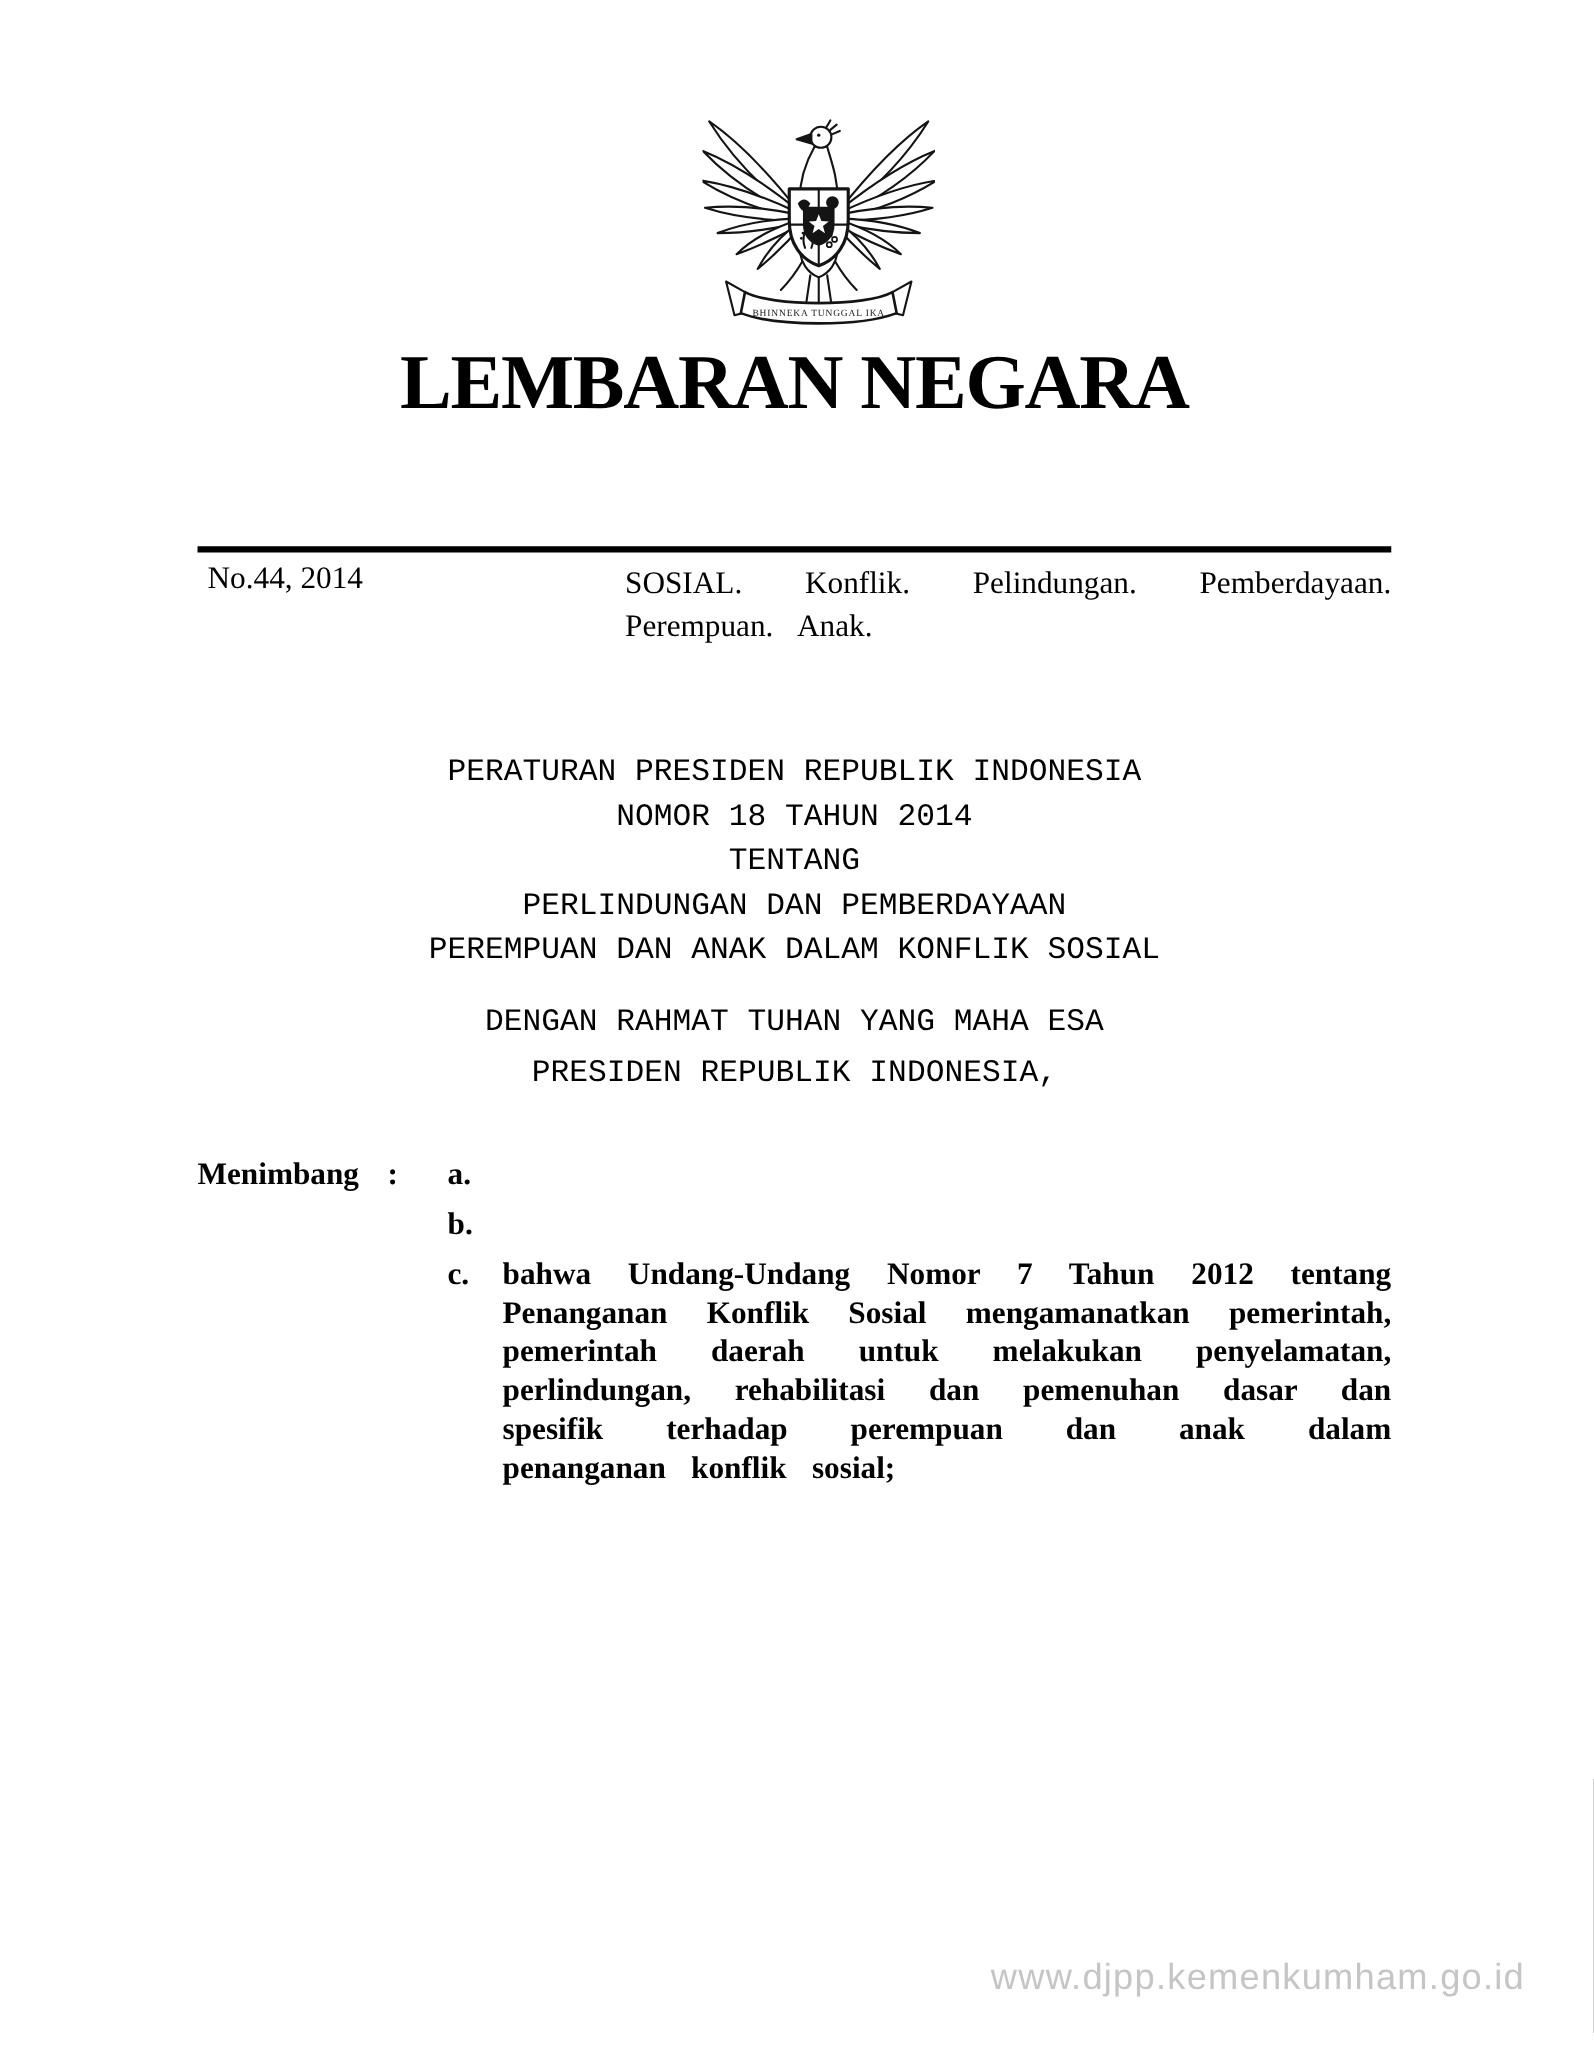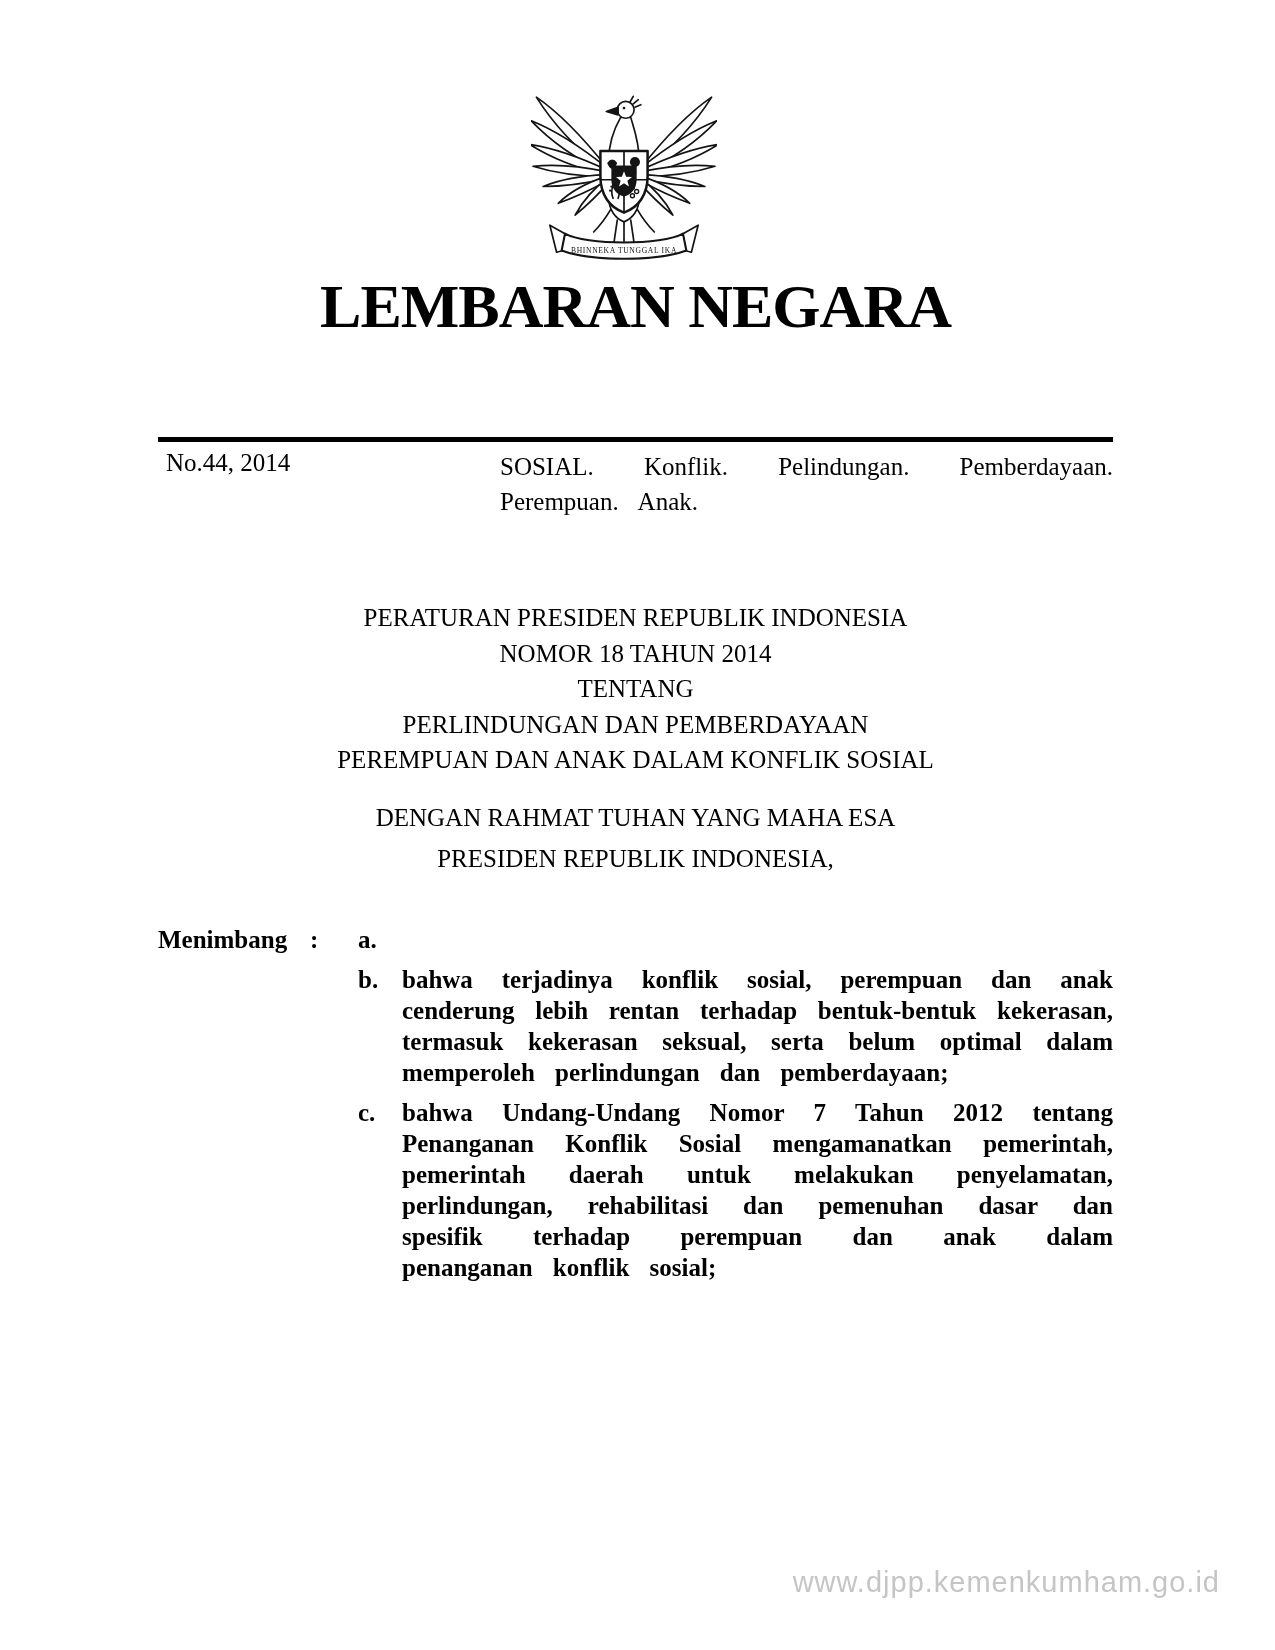--- a/index.html
+++ b/index.html
@@ -7,21 +7,21 @@
     position:relative;
     width:1275px;height:1650px;
     margin:0 auto;
     background:#ffffff;
     font-family:"Liberation Serif","DejaVu Serif",serif;
     color:#000;
     overflow:hidden;
   }
   
   .emblem{
-    position:absolute;left:531px;top:82px;width:186px;height:198px;text-align:center;
+    position:absolute;left:562px;top:82px;width:186px;height:198px;text-align:center;
   }
   .emblem svg{display:block;width:100%;height:100%;}
   
   .masthead-title{
     position:absolute;left:158px;top:276px;width:955px;
     text-align:center;font-weight:bold;
     font-size:62px;line-height:60px;letter-spacing:-1px;
   }
   .rule{
     position:absolute;left:158px;top:437px;width:955px;height:5px;
@@ -32,21 +32,21 @@
     font-size:25px;
   }
   .gazette-subject{
     position:absolute;left:500px;top:449px;width:613px;
     font-size:25px;line-height:35px;
     text-align:justify;word-spacing:14px;
   }
   
   .reg-heading{
     position:absolute;left:158px;top:600px;width:955px;
-    text-align:center;font-size:25px;line-height:35.5px;
+    text-align:center;font-size:25px;line-height:35.5px;font-family:Liberation Mono, monospace;
   }
   .invocation{margin-top:22px;}
   .issuer{margin-top:6px;}
   
   .considerations{
     position:absolute;left:158px;top:924px;width:955px;
     font-size:25px;line-height:31px;font-weight:bold;
   }
   .c-row{display:flex;align-items:flex-start;}
   .c-row + .c-row{margin-top:9px;}
@@ -168,21 +168,20 @@
   <div class="considerations">
     <div class="c-row">
       <div class="c-label">Menimbang</div>
       <div class="c-colon">:</div>
       <div class="c-letter">a.</div>
     </div>
     <div class="c-row">
       <div class="c-label"></div>
       <div class="c-colon"></div>
       <div class="c-letter">b.</div>
-      <div class="c-text">bahwa terjadinya konflik sosial, perempuan dan anak cenderung lebih rentan terhadap bentuk-bentuk kekerasan, termasuk kekerasan seksual, serta belum optimal dalam memperoleh perlindungan dan pemberdayaan;</div>
     </div>
     <div class="c-row">
       <div class="c-label"></div>
       <div class="c-colon"></div>
       <div class="c-letter">c.</div>
       <div class="c-text">bahwa Undang-Undang Nomor 7 Tahun 2012 tentang Penanganan Konflik Sosial mengamanatkan pemerintah, pemerintah daerah untuk melakukan penyelamatan, perlindungan, rehabilitasi dan pemenuhan dasar dan spesifik terhadap perempuan dan anak dalam penanganan konflik sosial;</div>
     </div>
   </div>
 
   <div class="watermark">www.djpp.kemenkumham.go.id</div>

